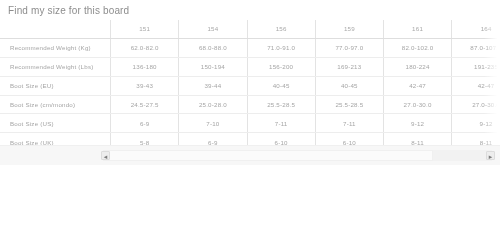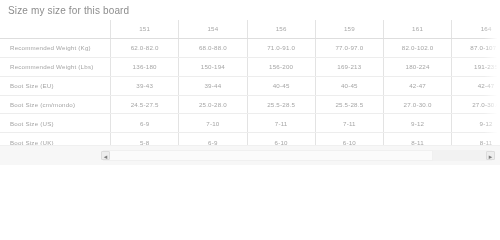--- a/index.html
+++ b/index.html
@@ -154,21 +154,21 @@
     user-select: none;
   }
   .scroll-arrow.left  { left: 101px; }
   .scroll-arrow.right { right: 5px; }
 </style>
 </head>
 <body>
 
 <div class="size-finder">
 
-  <div class="sf-title">Size my size for this board</div>
+  <div class="sf-title">Find my size for this board</div>
 
   <div class="table-viewport">
     <table class="size-table">
       <colgroup>
         <col class="label-col">
         <col class="size-col">
           <col class="size-col">
           <col class="size-col">
         <col class="size-col">
           <col class="size-col">

